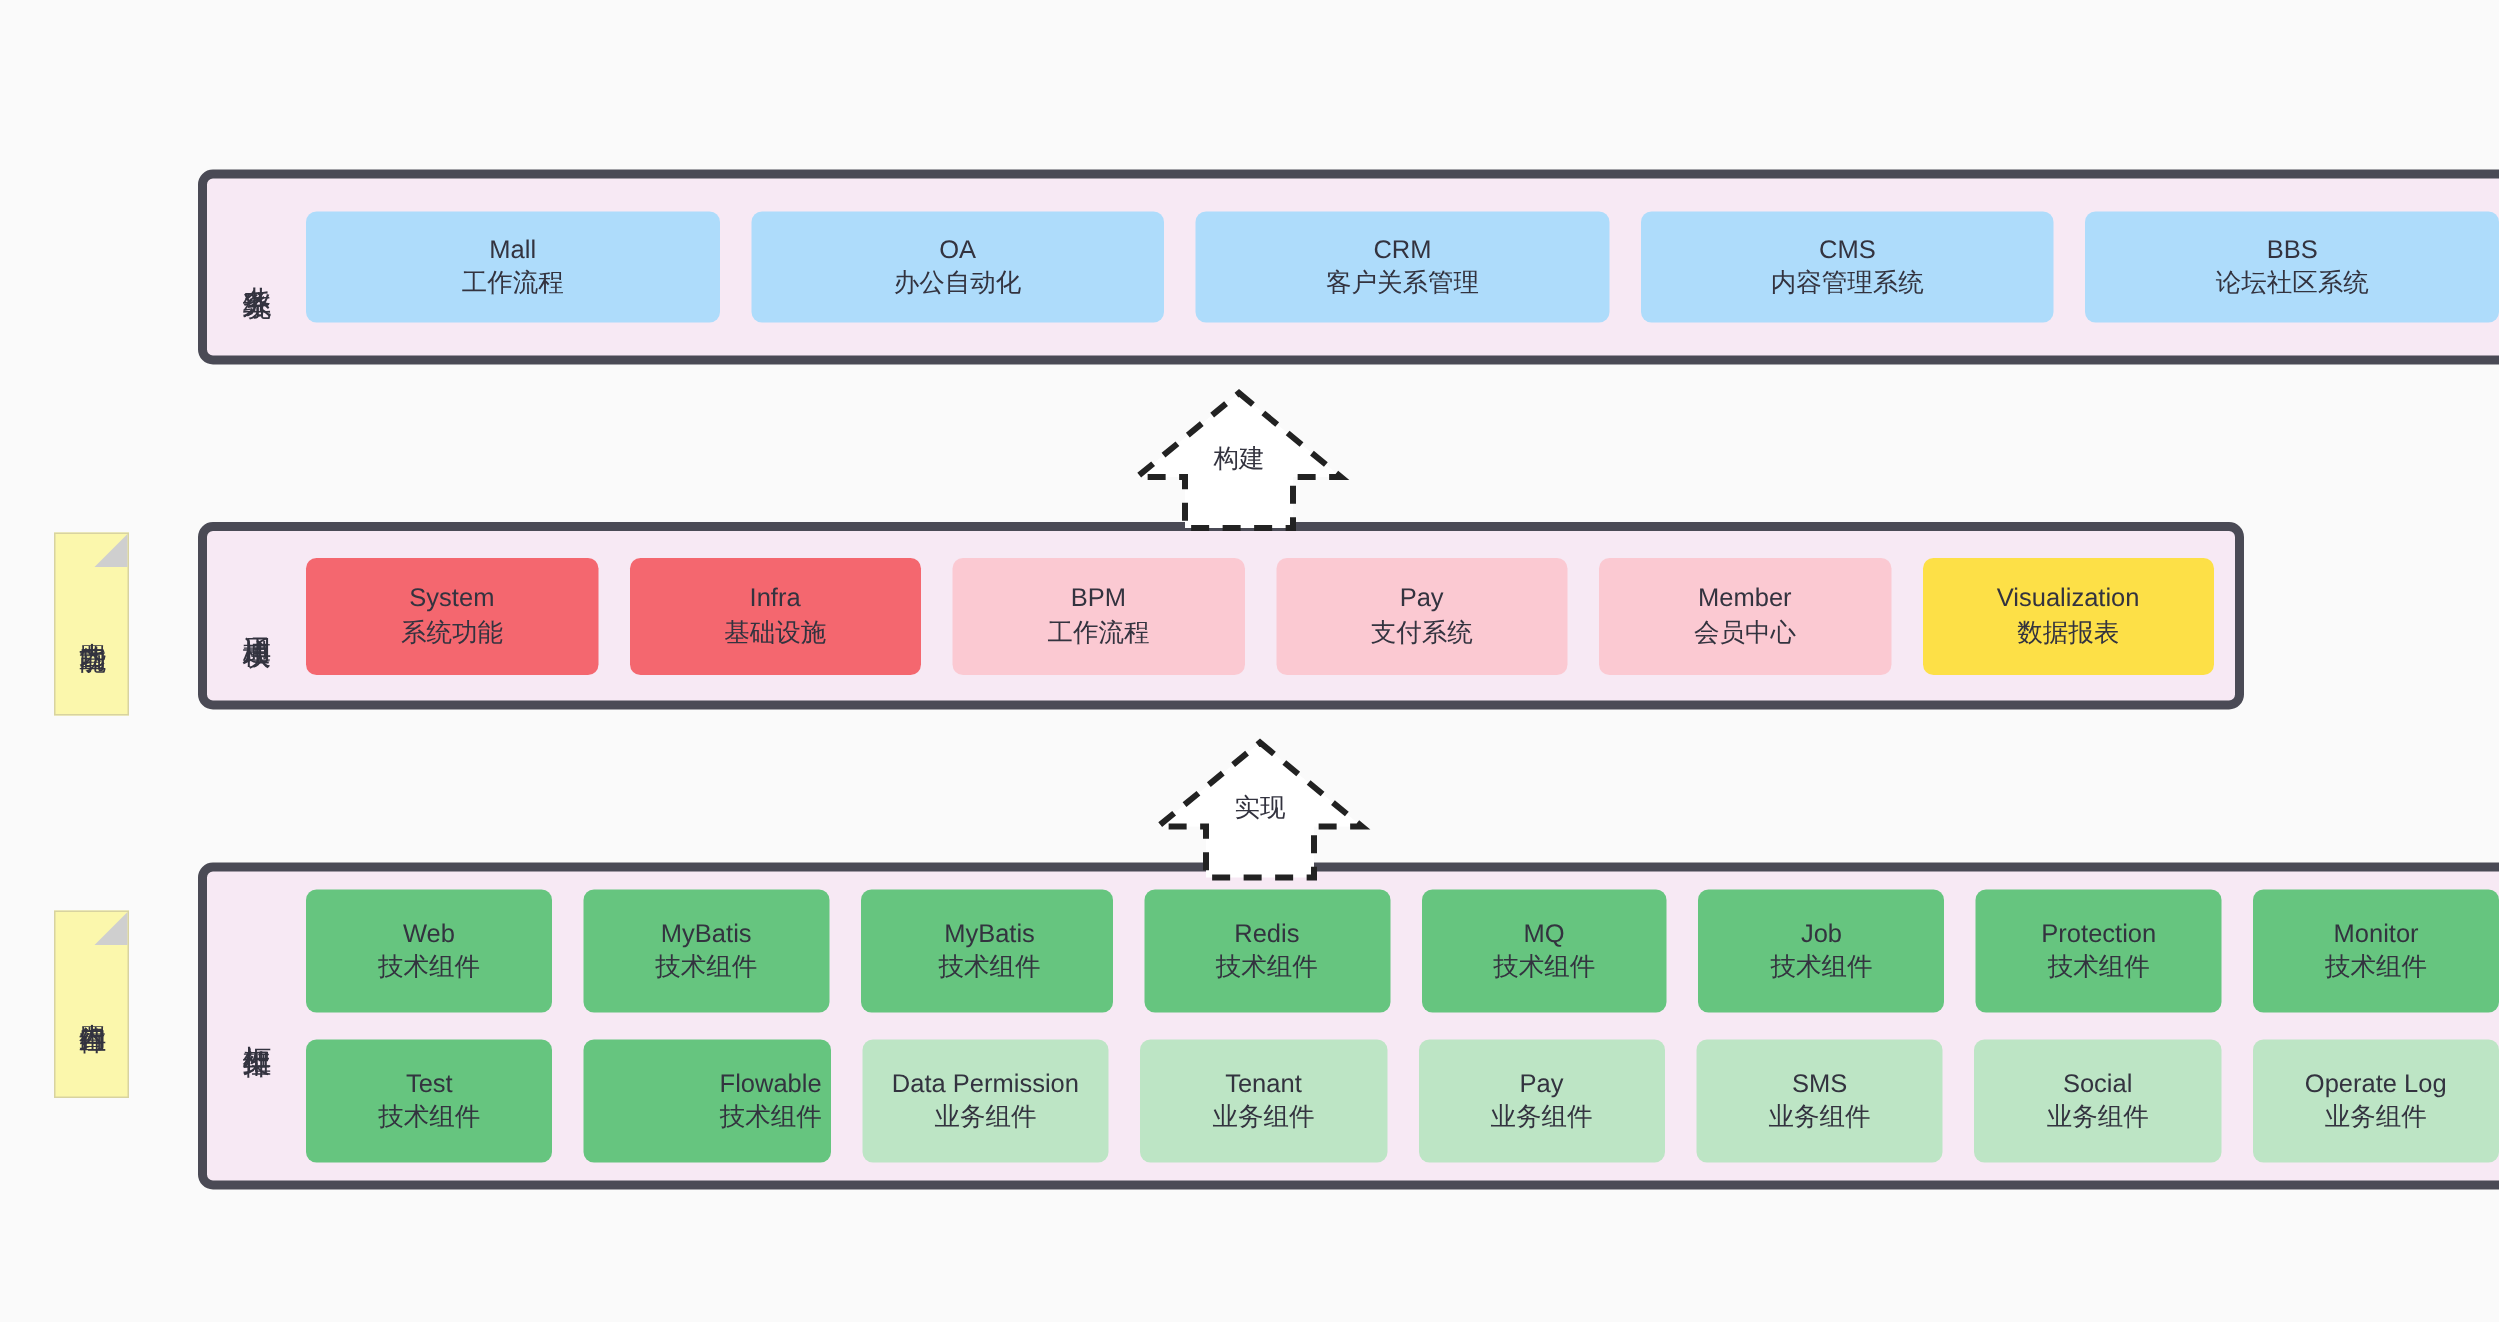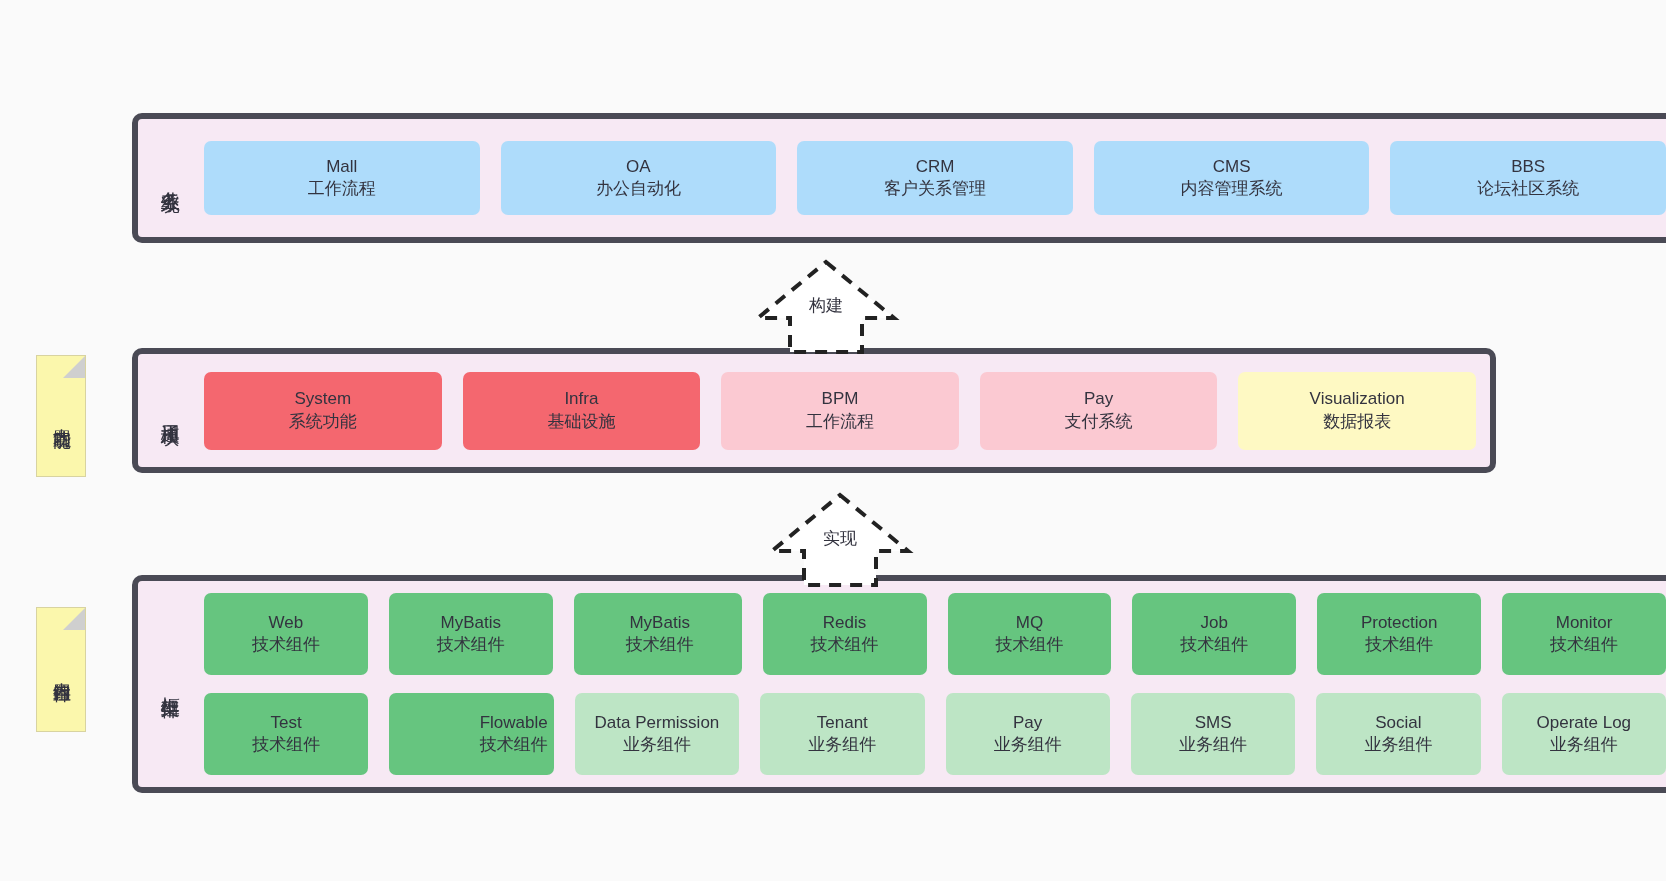--- a/index.html
+++ b/index.html
@@ -191,21 +191,25 @@
           <div class="cn">基础设施</div>
         </div>
         <div class="cell sw-pink" style="background: rgb(251, 201, 210);">
           <div class="en">BPM</div>
           <div class="cn">工作流程</div>
         </div>
         <div class="cell sw-pink" style="background: rgb(251, 201, 210);">
           <div class="en">Pay</div>
           <div class="cn">支付系统</div>
         </div>
-        <div class="cell sw-pink" style="background: #fef9c3;">
+        <div class="cell sw-pink" style="background: rgb(251, 201, 210);">
+          <div class="en">Member</div>
+          <div class="cn">会员中心</div>
+        </div>
+        <div class="cell sw-pink" style="background: #fde047;">
           <div class="en">Visualization</div>
           <div class="cn">数据报表</div>
         </div>
       </div>
     </div>
 </div>
 
 <div class="layer" id="layer-framework" style="background: rgb(247, 233, 244); border-color: rgb(74, 74, 85);">
   <div class="layer-title">框架组件</div>
   <div class="layer-body">

